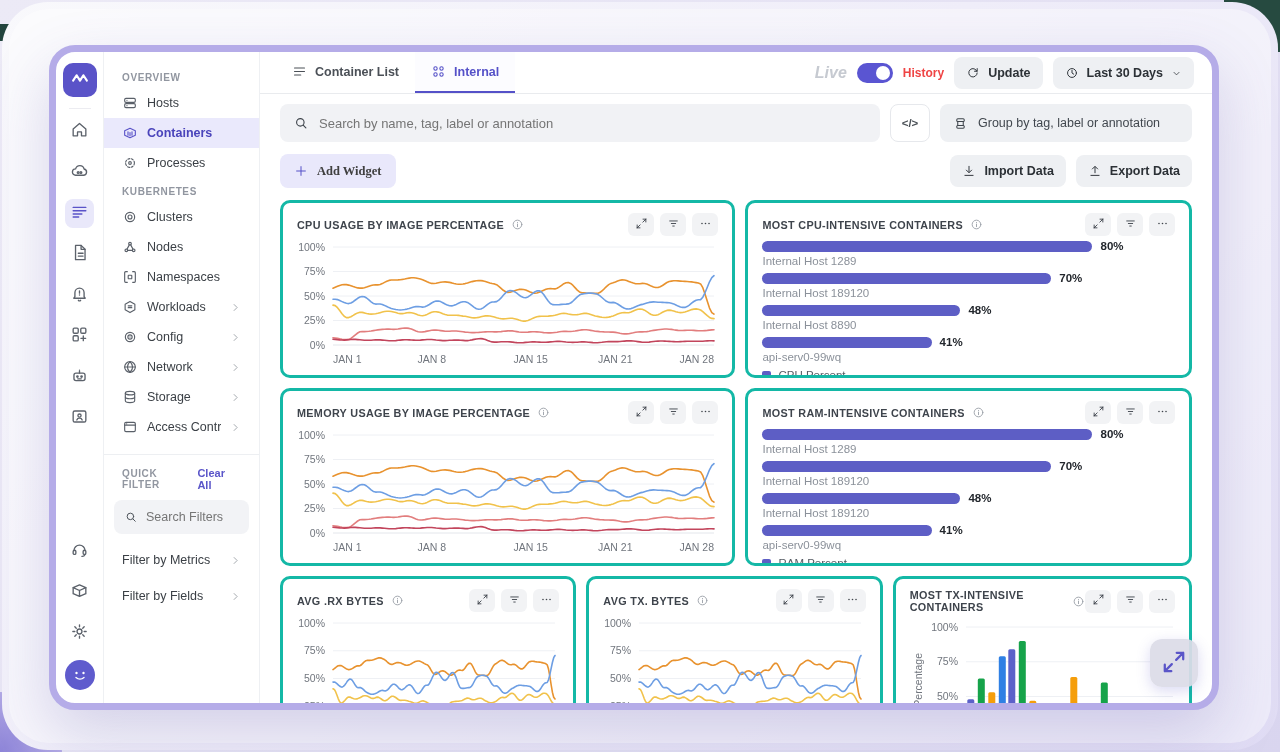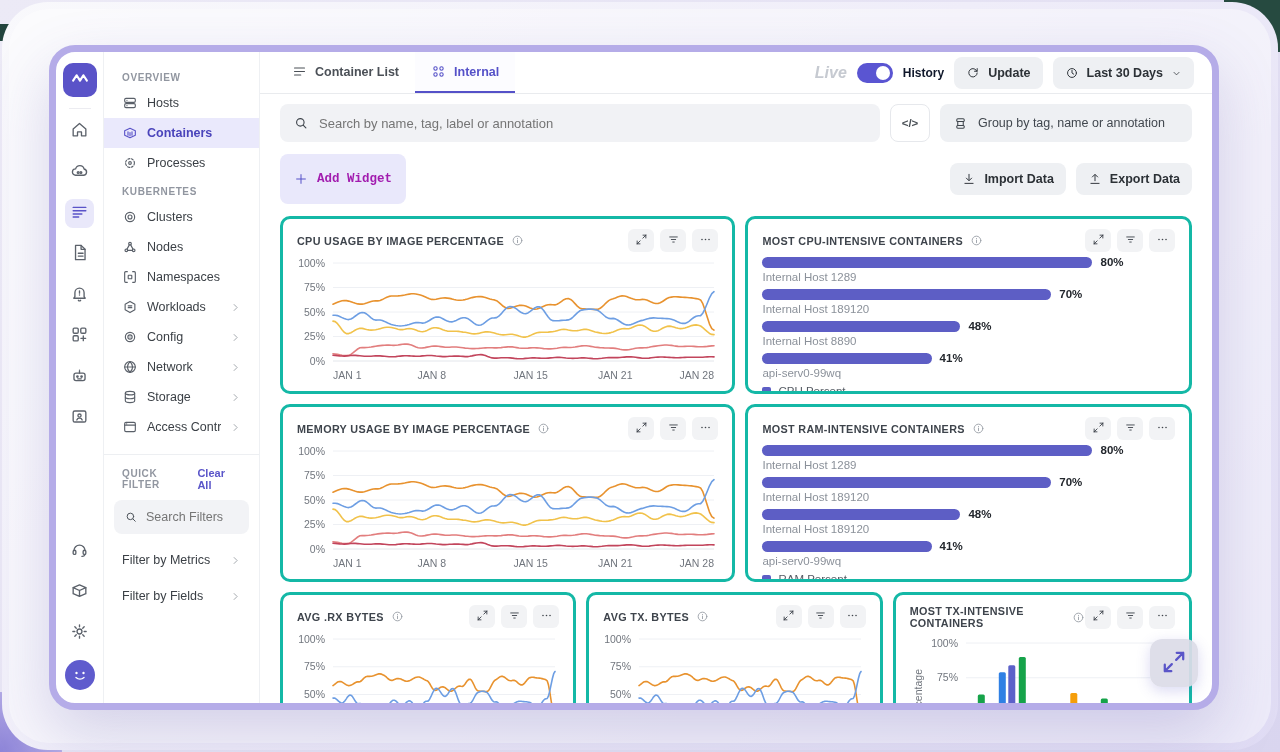--- a/index.html
+++ b/index.html
@@ -50,37 +50,37 @@
   .sb-item.tall { padding:11px 8px; }
 
   
   .main { flex:1; display:flex; flex-direction:column; overflow:hidden; position:relative; }
   .tabbar { height:42px; border-bottom:1px solid #e9ebee; display:flex; align-items:stretch; padding:0 16px; position:relative; flex:none; }
   .tab { display:flex; align-items:center; gap:8px; padding:0 16px; font-size:12.5px; font-weight:600; color:#4b5057; cursor:pointer; border-bottom:2px solid transparent; }
   .tab .icw { display:flex; } .tab .icw svg { width:15px; height:15px; }
   .tab.active { color:#5551c8; border-bottom-color:#5551c8; background:#fcfcff; }
   .tab-controls { position:absolute; right:18px; top:0; height:42px; display:flex; align-items:center; gap:10px; }
   .live { font-size:16px; color:#c6cad1; font-weight:600;font-style:italic; }
-  .hist { font-size:12px; color:#0f172a; font-weight:700; }
+  .hist { font-size:12px; color:#ef4444; font-weight:700; }
   .toggle { width:36px; height:20px; border-radius:10px; background:#5a55d2; position:relative; cursor:pointer; }
   .toggle .knob { position:absolute; right:3px; top:3px; width:14px; height:14px; border-radius:50%; background:#fff; }
   .btn { display:flex; align-items:center; gap:8px; background:#eef0f3; border:none; border-radius:8px; height:32px; padding:0 12px; font-size:12.5px; font-weight:700; color:#2c3136; font-family:inherit; cursor:pointer; }
   .btn .icw { display:flex; color:#32373d; } .btn .icw svg { width:14px; height:14px; }
   .btn .chev svg { width:11px; height:11px; }
 
   .searchrow { display:flex; gap:10px; padding:10px 20px 0; flex:none; }
   .search { flex:1; background:#f1f2f5; border-radius:8px; height:38px; display:flex; align-items:center; gap:10px; padding:12px 13px; }
   .search .icw { display:flex; color:#3f454c; } .search .icw svg { width:16px; height:16px; }
   .search input { border:none; outline:none; background:transparent; font-size:13px; color:#3b4046; width:100%; font-family:inherit; }
   .codebtn { width:40px; height:38px; background:#fff; border:1px solid #e6e8ec; border-radius:8px; font-size:11.5px; font-weight:700; color:#4b5157; font-family:inherit; cursor:pointer; }
   .groupbtn { width:252px; height:38px; background:#eef0f3; border:none; border-radius:8px; display:flex; align-items:center; gap:10px; padding:0 13px; font-size:12.5px; color:#41474e; font-family:inherit; cursor:pointer; }
   .groupbtn .icw { display:flex; color:#3f454c; } .groupbtn .icw svg { width:15px; height:15px; }
 
   .actionsrow { display:flex; align-items:center; gap:10px; padding:12px 20px 10px; flex:none; }
-  .addw { display:flex; align-items:center; gap:9px; background:#e9e8fb; border:none; border-radius:8px; height:50px; padding:0 14px; font-size:12.5px; font-weight:700; color:#a21caf; font-family:Liberation Mono, monospace; cursor:pointer; }
+  .addw { display:flex; align-items:center; gap:9px; background:#e9e8fb; border:none; border-radius:8px; height:34px; padding:0 14px; font-size:12.5px; font-weight:700; color:#404040; font-family:Liberation Serif, serif; cursor:pointer; }
   .addw .icw { display:flex; color:#5450c7; } .addw .icw svg { width:14px; height:14px; }
   .actions-spacer { flex:1; }
 
   .widgets { flex:1; padding:2px 20px 0; overflow:hidden; }
   .wrow { display:grid; gap:10px; margin-bottom:10px; }
   .wrow.cols2 { grid-template-columns:1.02fr 1fr; height:178px; }
   .wrow.cols3 { grid-template-columns:1fr 1fr 1.01fr; height:175px; }
   .widget { border:3px solid #14b8a6; border-radius:10px; background:#fff; padding:10px 14px; display:flex; flex-direction:column; overflow:hidden; }
   .whead { display:flex; align-items:center; justify-content:space-between; flex:none; margin-bottom:4px; }
   .wtitle { display:flex; align-items:center; gap:7px; font-size:10.8px; font-weight:700; letter-spacing:.03em; color:#3e444c; }
@@ -440,21 +440,21 @@
         </div>
         <button class="codebtn">&lt;/&gt;</button>
         <button class="groupbtn">
           <span class="icw">
               <svg viewBox="0 0 24 24" fill="none" stroke="currentColor" stroke-width="1.7" stroke-linecap="round" stroke-linejoin="round">
                 <rect x="6" y="4.5" width="12" height="4.4" rx="1.8"></rect>
                 <rect x="6" y="15.1" width="12" height="4.4" rx="1.8"></rect>
                 <path d="M7.6 8.9v6.2M16.4 8.9v6.2"></path>
               </svg>
             </span>
-          <span>Group by tag, name or annotation</span>
+          <span>Group by tag, label or annotation</span>
         </button>
       </div>
 
       <div class="actionsrow">
         <button class="addw">
           <span class="icw">
               <svg viewBox="0 0 24 24" fill="none" stroke="currentColor" stroke-width="1.7" stroke-linecap="round" stroke-linejoin="round">
                 <path d="M12 4.5v15M4.5 12h15"></path>
               </svg>
             </span>

